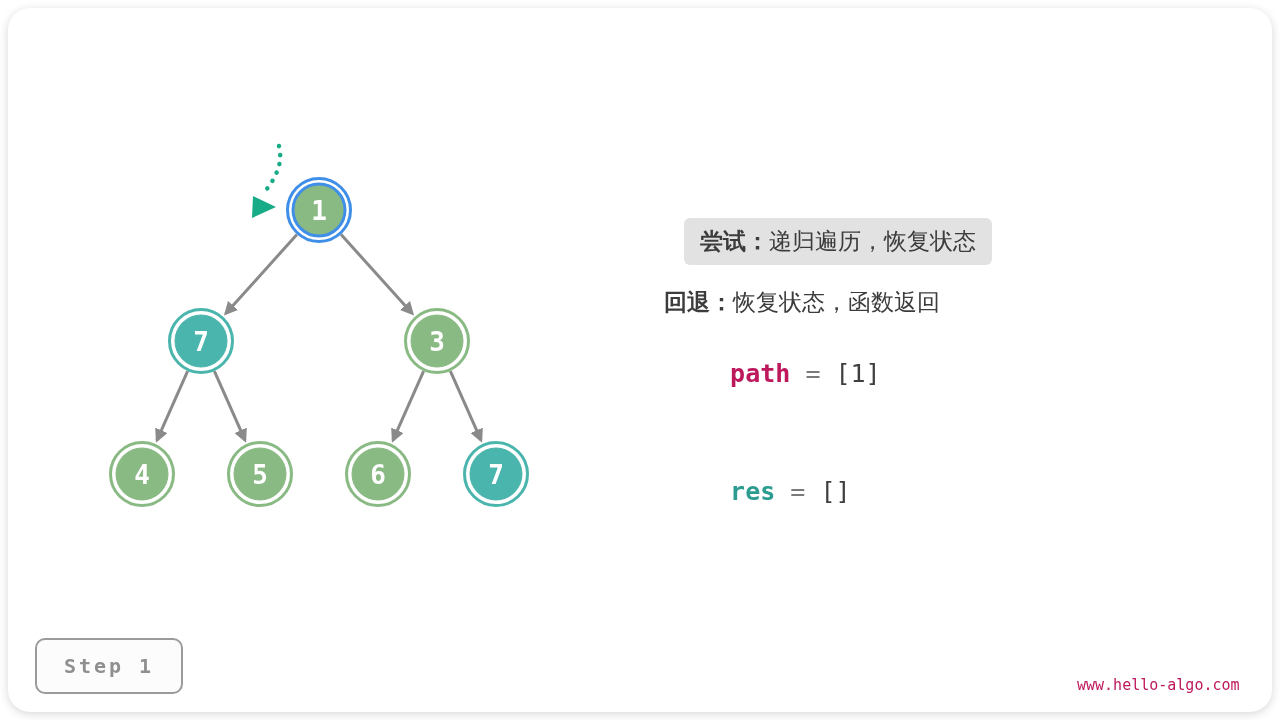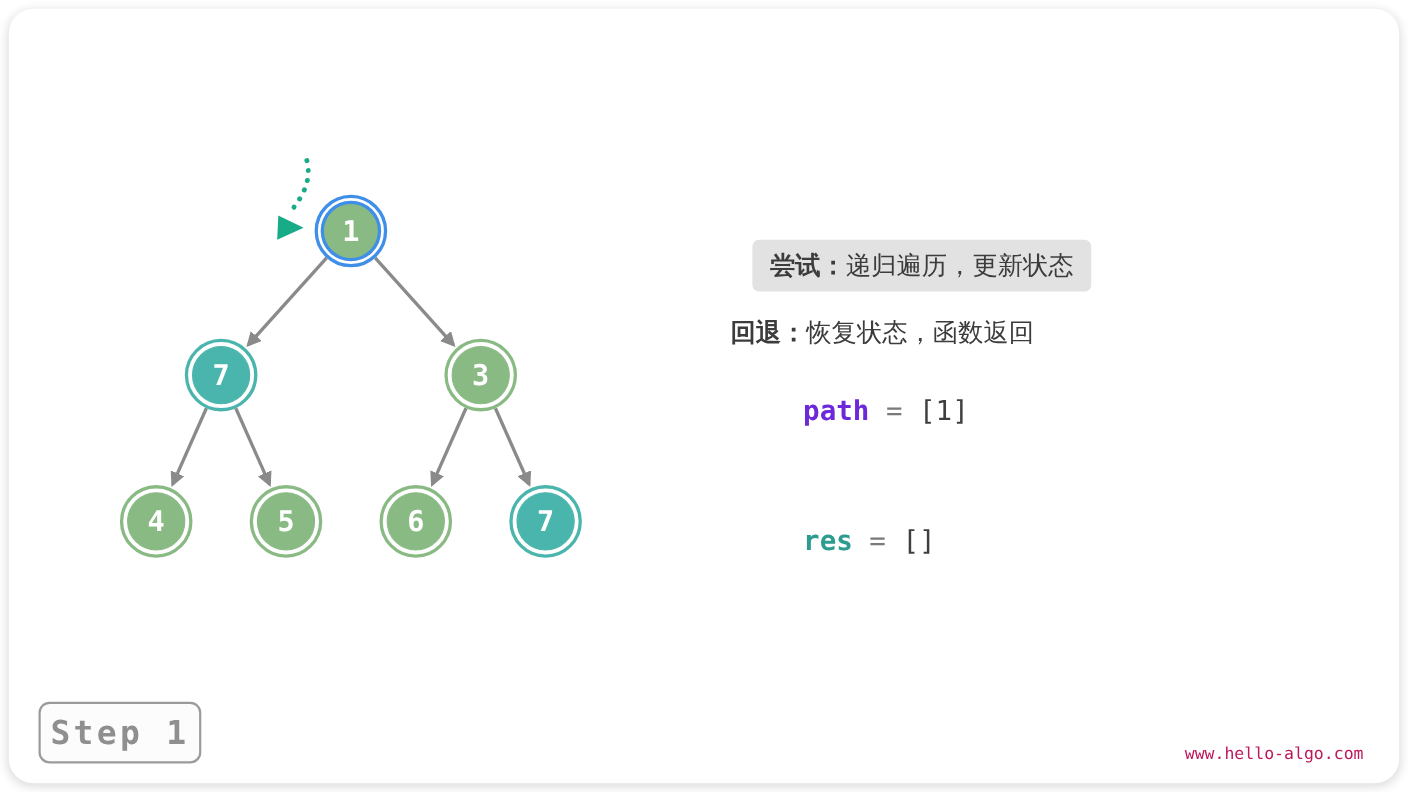--- a/index.html
+++ b/index.html
@@ -57,21 +57,21 @@
     left: 35px; top: 638px;
     width: 148px; height: 56px;
     border: 2px solid #9b9b9b;
     border-radius: 10px;
     background: #fcfcfc;
     display: flex;
     align-items: center;
     justify-content: center;
     font-family: "DejaVu Sans Mono", monospace;
     font-weight: bold;
-    font-size: 30px;
+    font-size: 20px;
     letter-spacing: 3px;
     color: #8f8f8f;
   }
   .watermark {
     position: absolute;
     left: 1077px; top: 676px;
     font-family: "DejaVu Sans Mono", monospace;
     font-size: 15px;
     color: #be185d;
   }
@@ -132,29 +132,29 @@
         <text x="496" y="475" fill="#ffffff" font-size="26" text-anchor="middle" dominant-baseline="central" class="tree-node-label">7</text>
       </g>
     </g>
   <g id="pointer-layer">
       <path d="M 279 146 C 283 162, 277 176, 266 190" fill="none" stroke="#18ab87" stroke-width="4.5" stroke-linecap="round" stroke-dasharray="0.1 9"></path>
       <polygon points="253,196 276,207 252,218" fill="#18ab87"></polygon>
     </g>
 </svg>
 
 <div class="panel-line highlighted" style="left: 684px; top: 218px; background: rgb(226, 226, 226);">
-  <span class="lbl">尝试：</span><span>递归遍历，更新状态</span>
+  <span class="lbl">尝试：</span><span>递归遍历，恢复状态</span>
 </div>
 
 <div class="panel-line" style="left:648px; top:279px;">
   <span class="lbl">回退：</span><span>恢复状态，函数返回</span>
 </div>
 
 <div class="code-line" style="left:700px; top:330px;">
-  <span class="var var-path" style="color: #6d28d9;">path</span><span> </span><span class="eq">=</span><span> </span><span>[1]</span>
+  <span class="var var-path" style="color: #be185d;">path</span><span> </span><span class="eq">=</span><span> </span><span>[1]</span>
 </div>
 
 <div class="code-line" style="left:700px; top:448px;">
   <span class="var var-res" style="color: rgb(45, 156, 144);">res</span><span> </span><span class="eq">=</span><span> </span><span>[]</span>
 </div>
 
 <div class="step-badge">
   <span>Step 1</span>
 </div>
 

